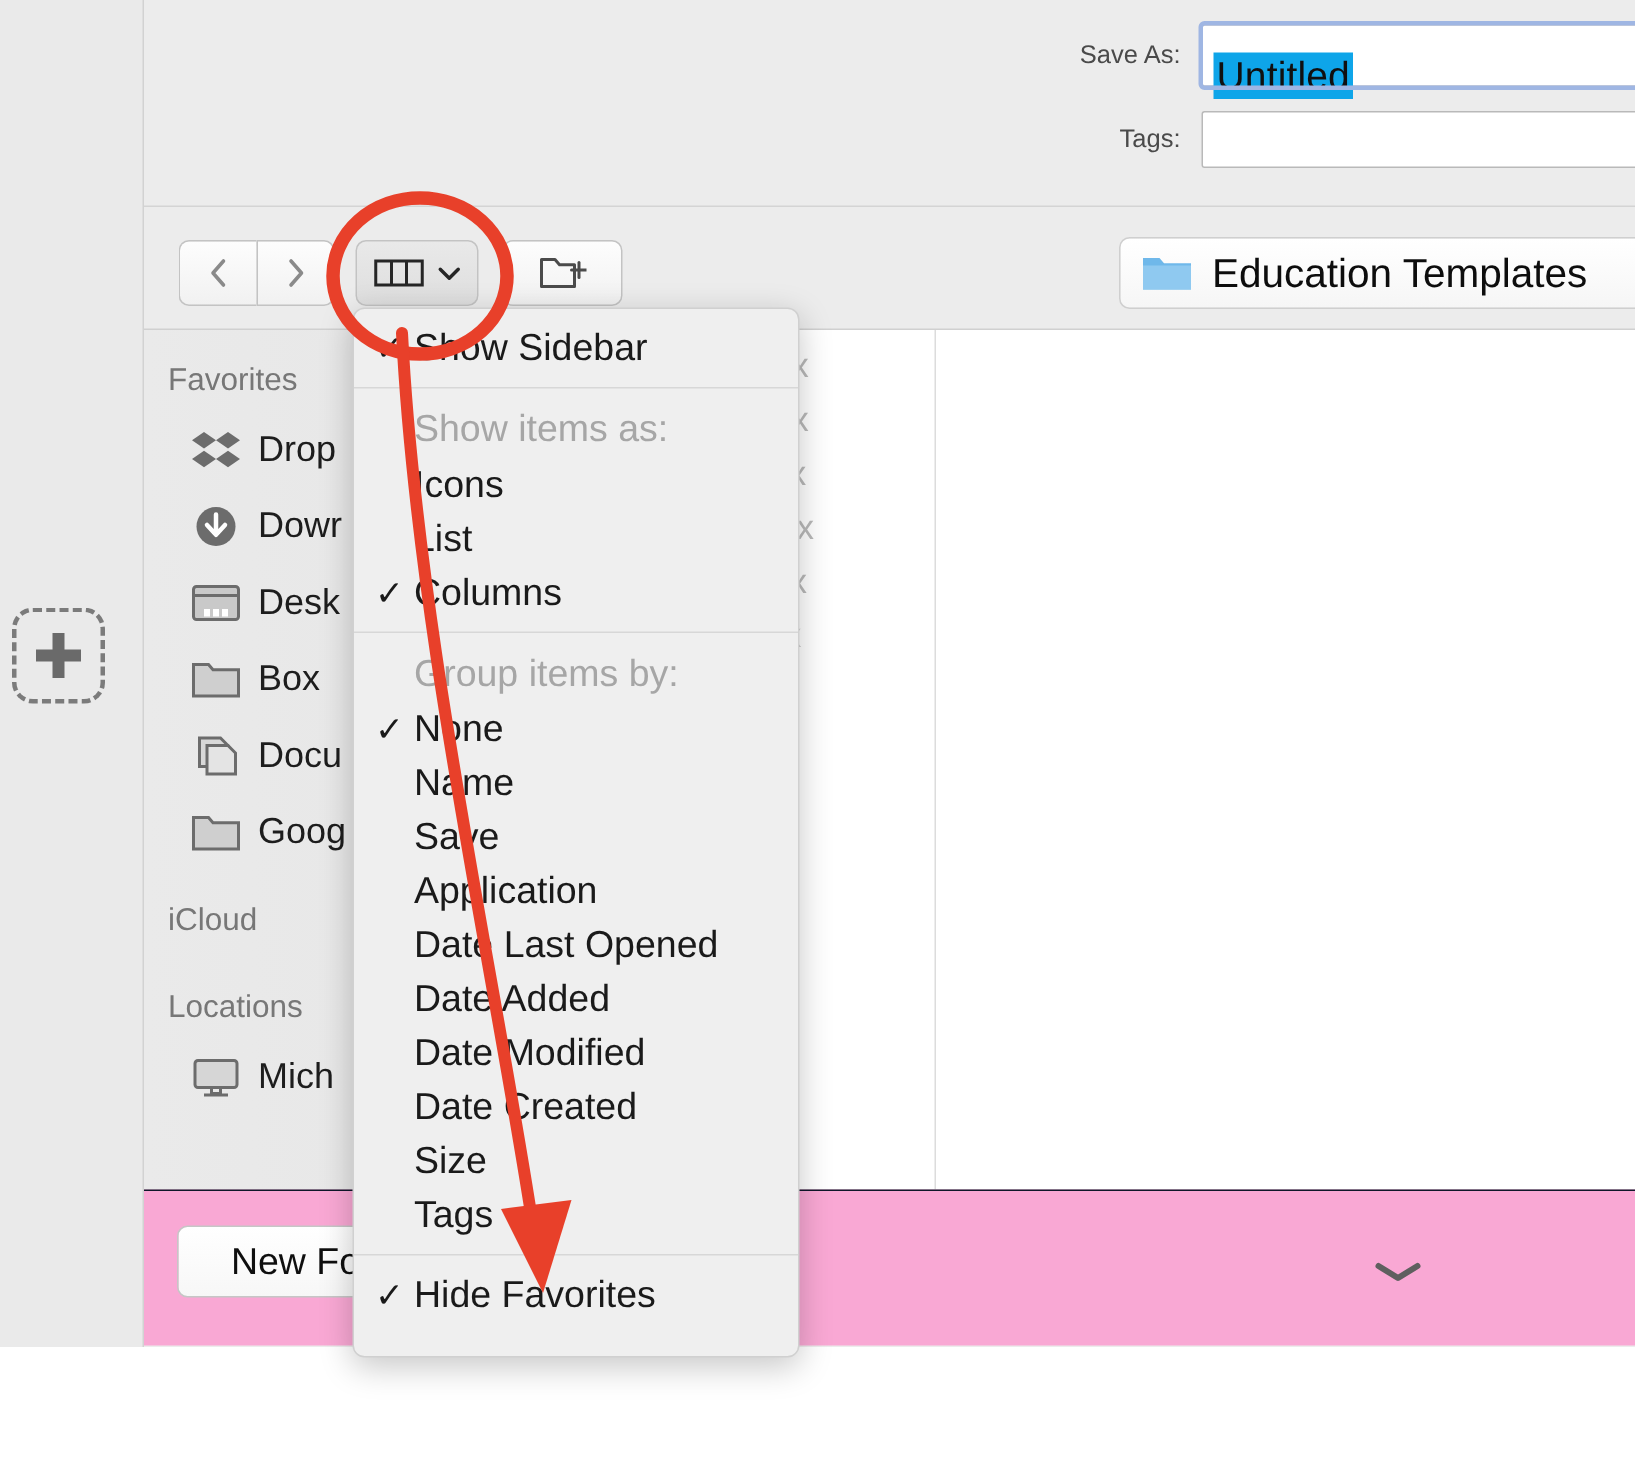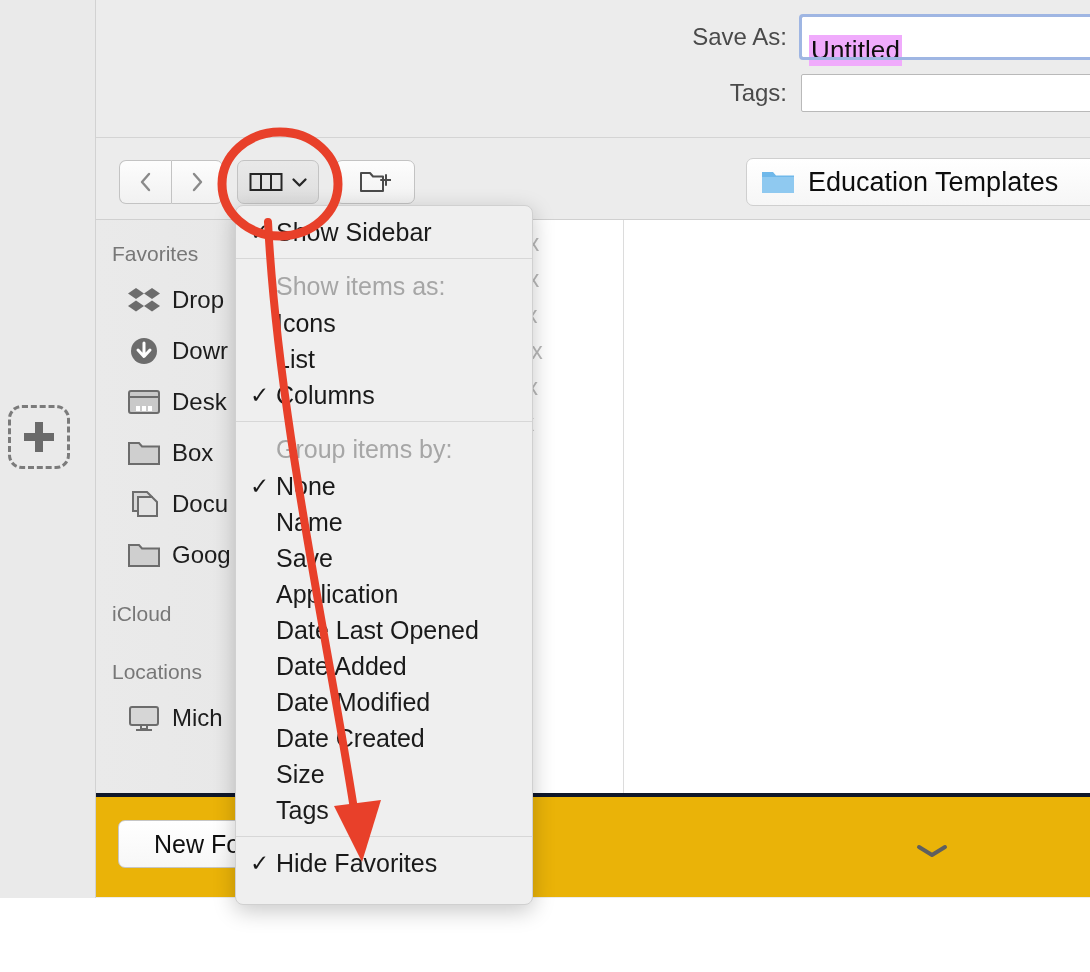--- a/index.html
+++ b/index.html
@@ -39,37 +39,37 @@
 
   
   .save-dialog {
     position: absolute; left: 95px; top: 0; width: 995px; height: 898px;
     background: #ececec;
     border-left: 1px solid #d2d2d2;
   }
   .dialog-head { position: relative; height: 137px; }
   .field-row { position: absolute; display: flex; align-items: center; }
   .field-label {
-    font-size: 24px; color: #4a4a4a; text-align: right; width: 185px;
+    font-size: 17px; color: #4a4a4a; text-align: right; width: 185px;
     padding-right: 14px;
   }
   .saveas-row { left: 520px; top: 16px; }
   .tags-row   { left: 520px; top: 74px; }
 
   .saveas-input {
     width: 358px; height: 42px;
     background: #fff;
     border: 1px solid #a9a9a9;
     outline: 3px solid #9fb6e3; outline-offset: -1px;
     border-radius: 2px;
     display: flex; align-items: center; padding-left: 7px;
   }
   .saveas-value {
     font-size: 26px; color: #101010;
-    background: #f0abfc; padding: 0 2px;
+    background: #0ea5e9; padding: 0 2px;
     letter-spacing: .1px;
     margin-top: 26px;
   }
   .tags-input {
     width: 358px; height: 38px;
     background: #fff; border: 1px solid #b9b9b9; border-radius: 2px;
   }
 
   .toolbar-row {
     position: relative; height: 83px;
@@ -140,21 +140,21 @@
   .col-2 { flex: 1; border-right: none; }
   .file-row {
     height: 36px; display: flex; align-items: center;
     padding-left: 15px; font-size: 23px; color: #b9b9b9;
     white-space: nowrap; overflow: hidden;
   }
 
   
   .dialog-foot {
     position: relative; height: 104px;
-    border-top: 4px solid #0f172a; background: #eab308;
+    border-top: 1px solid #0f172a; background: #f9a8d4;
   }
   .newfolder-btn {
     position: absolute; left: 22px; top: 23px;
     min-width: 158px; height: 48px;
     background: linear-gradient(#ffffff,#f7f7f7);
     border: 1px solid #c6c6c6; border-radius: 7px;
     display: flex; align-items: center; justify-content: center;
     font-size: 25px; color: #0f0f0f;
   }
   .disclosure {

